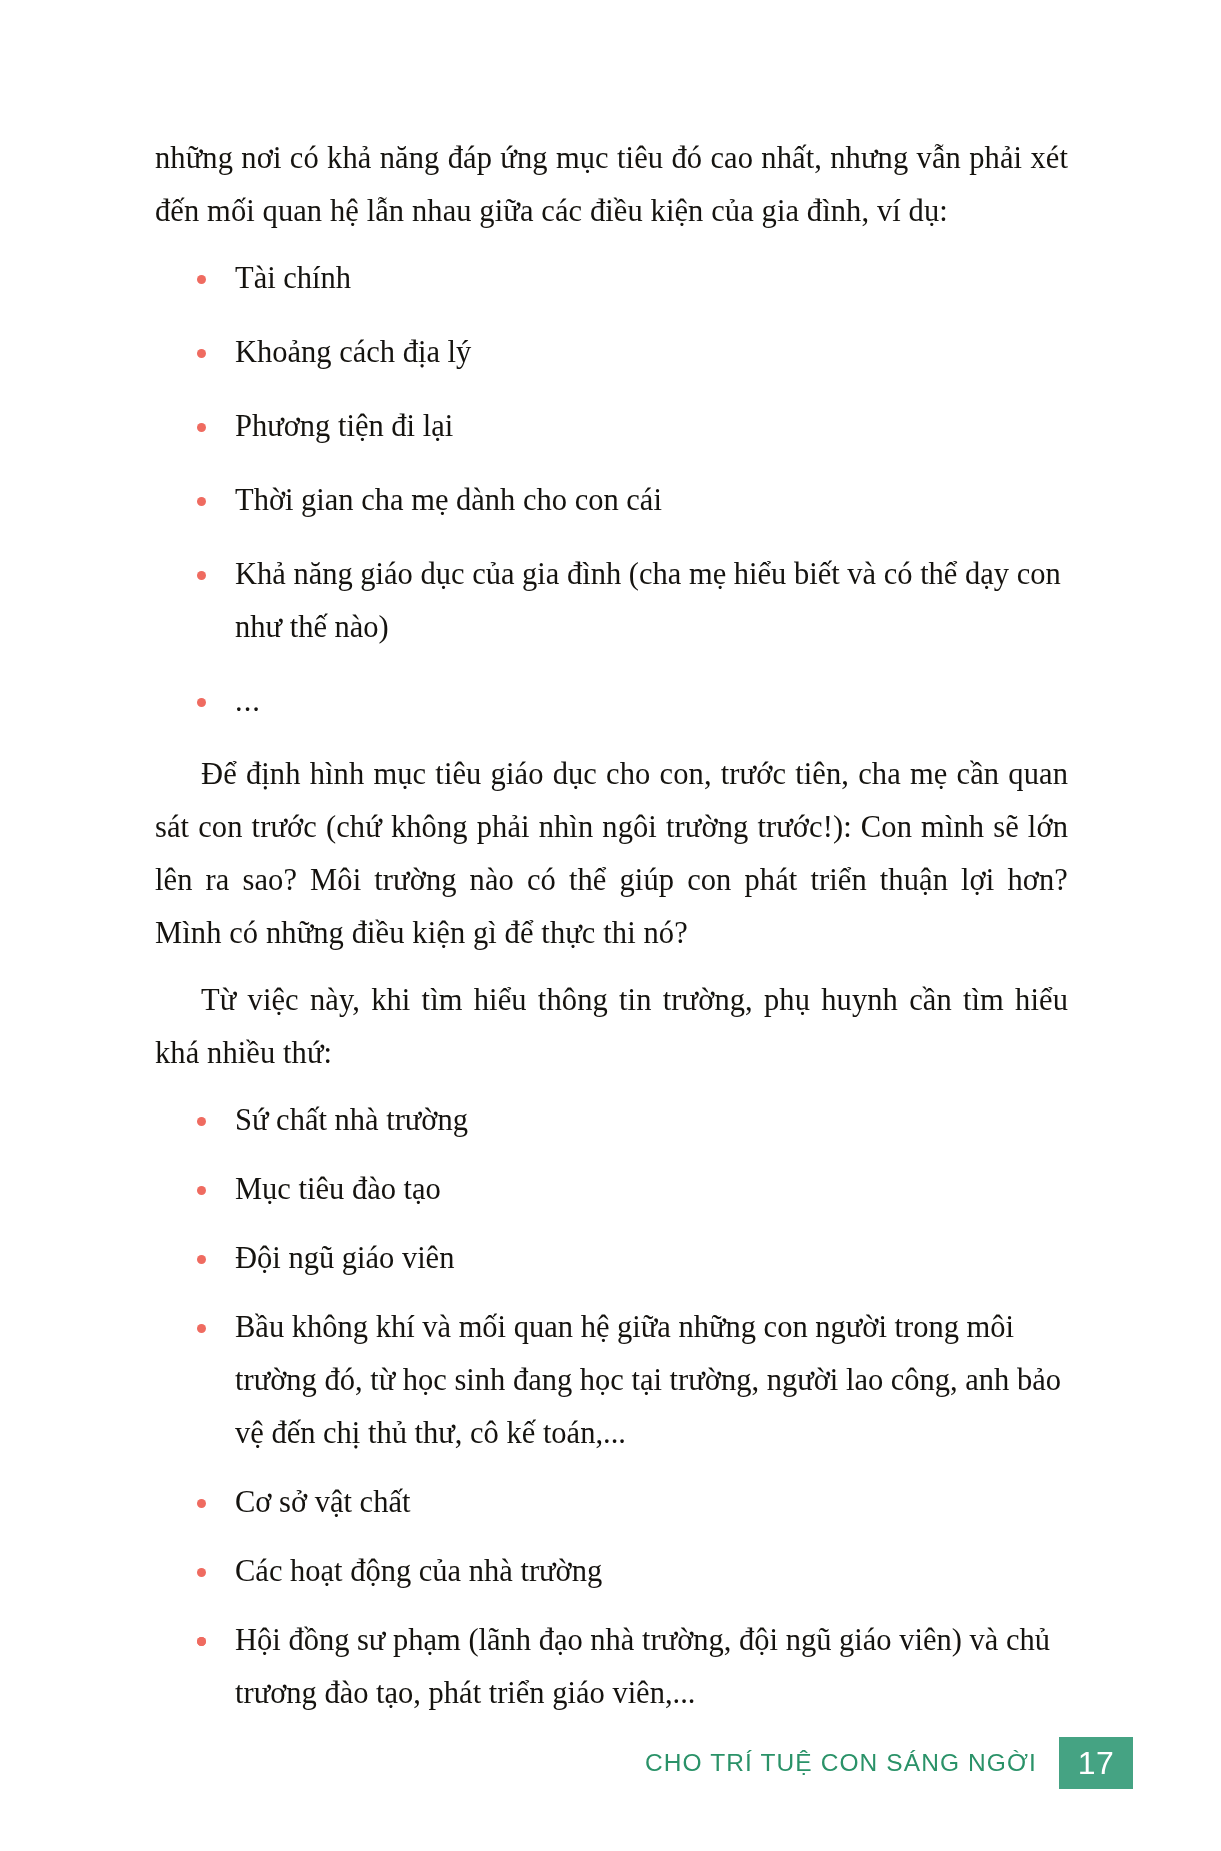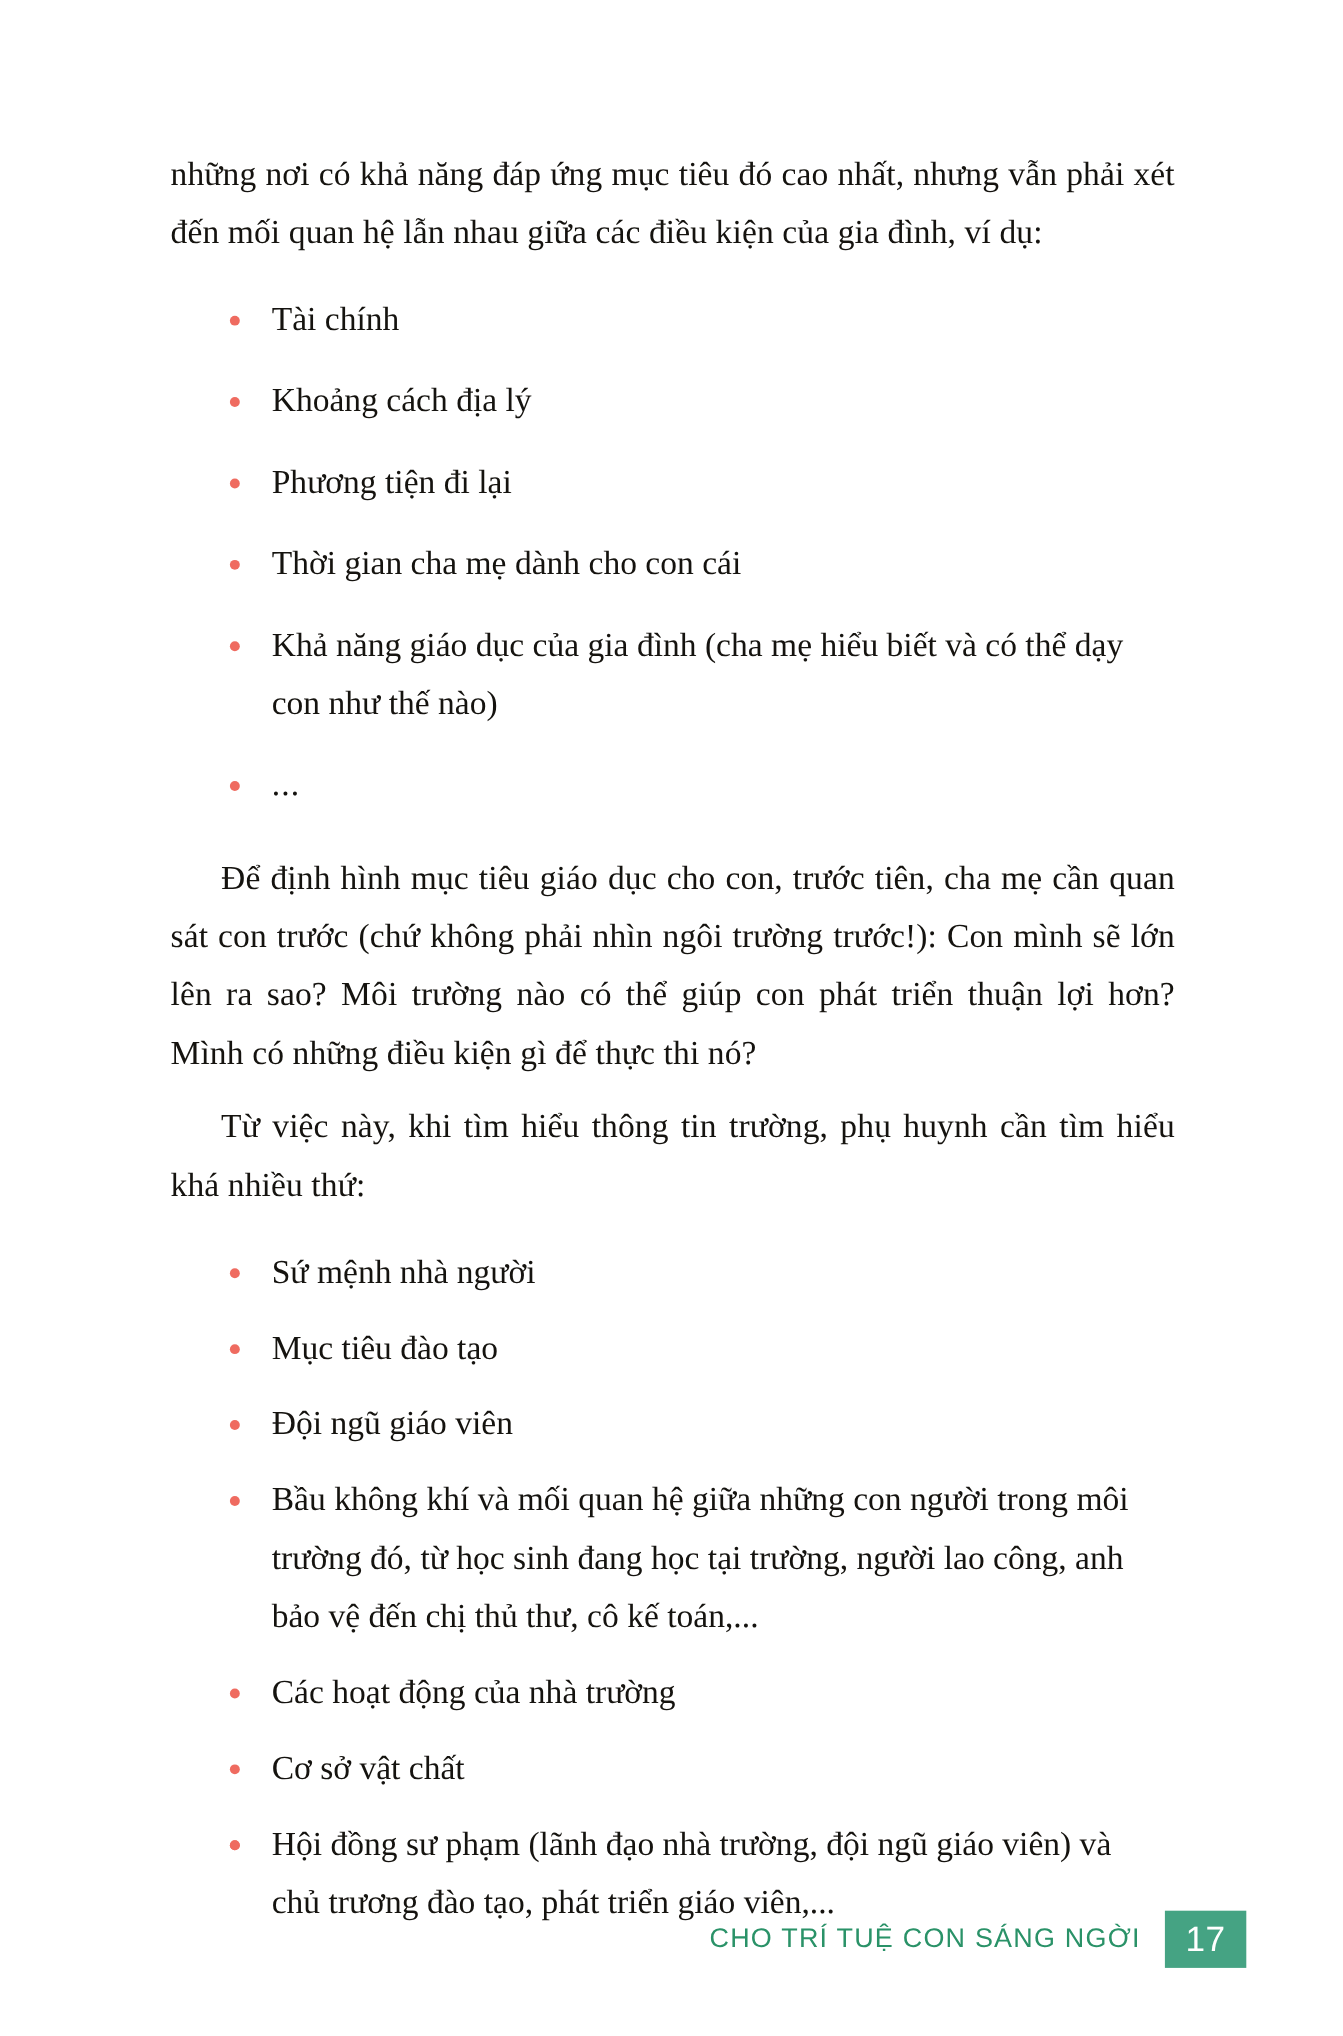--- a/index.html
+++ b/index.html
@@ -39,21 +39,21 @@
   }
   .para.first { text-indent: 0; }
   .para.indent { text-indent: 46px; }
 
   .block-gap-sm { height: 14px; }
   .block-gap-md { height: 20px; }
 
   
   .bullets {
     list-style: none;
-    margin: 12px;
+    margin: 0;
     padding: 0;
   }
   .bullets li {
     position: relative;
     padding-left: 80px;
     font-size: 30.5px;
     line-height: 53px;
     color: #15130f;
     text-align: left;
   }
@@ -159,41 +159,41 @@
 
     <div class="block-gap-sm"></div>
 
     <p class="para indent">Từ việc này, khi tìm hiểu thông tin trường, phụ huynh cần tìm hiểu khá nhiều thứ:</p>
 
     <div class="block-gap-sm"></div>
 
     <ul class="bullets list-two">
       <li>
         <span class="bullet-dot"></span>
-        <span class="li-text">Sứ mệnh nhà người</span>
+        <span class="li-text">Sứ chất nhà trường</span>
       </li>
       <li>
         <span class="bullet-dot"></span>
         <span class="li-text">Mục tiêu đào tạo</span>
       </li>
       <li>
         <span class="bullet-dot"></span>
         <span class="li-text">Đội ngũ giáo viên</span>
       </li>
       <li class="wrap">
         <span class="bullet-dot"></span>
         <span class="li-text">Bầu không khí và mối quan hệ giữa những con người trong môi trường đó, từ học sinh đang học tại trường, người lao công, anh bảo vệ đến chị thủ thư, cô kế toán,...</span>
       </li>
       <li>
         <span class="bullet-dot"></span>
+        <span class="li-text">Cơ sở vật chất</span>
+      </li>
+      <li>
+        <span class="bullet-dot"></span>
         <span class="li-text">Các hoạt động của nhà trường</span>
-      </li>
-      <li>
-        <span class="bullet-dot"></span>
-        <span class="li-text">Cơ sở vật chất</span>
       </li>
       <li>
         <span class="bullet-dot"></span>
       </li>
       <li class="wrap">
         <span class="bullet-dot"></span>
         <span class="li-text">Hội đồng sư phạm (lãnh đạo nhà trường, đội ngũ giáo viên) và chủ trương đào tạo, phát triển giáo viên,...</span>
       </li>
     </ul>
 

